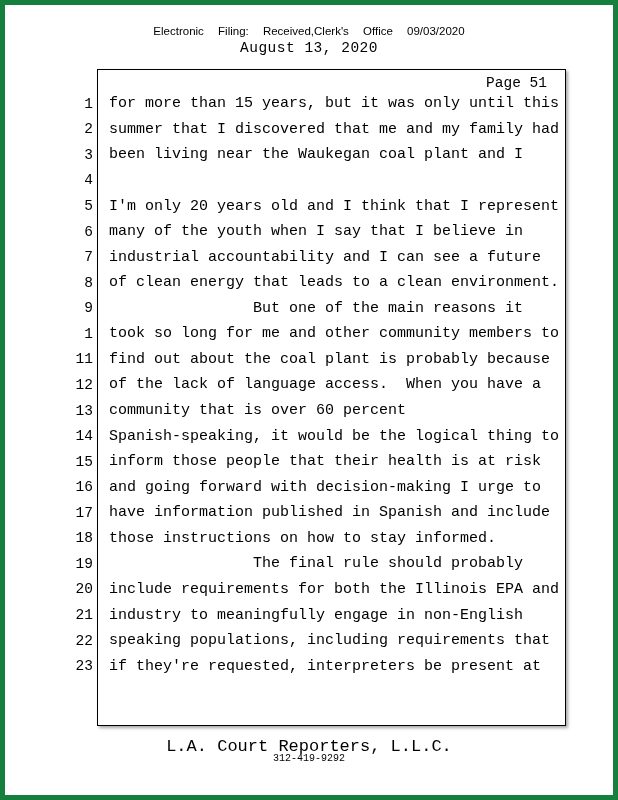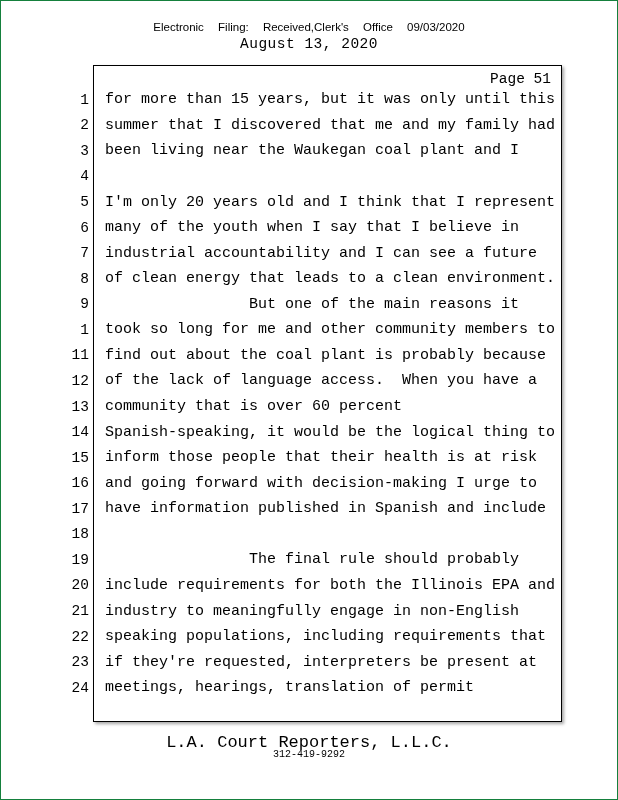--- a/index.html
+++ b/index.html
@@ -7,21 +7,21 @@
   body {
     position: relative;
     background: #ffffff;
     font-family: "Liberation Mono", monospace;
     color: #000000;
     overflow: hidden;
   }
   .page {
     position: absolute;
     inset: 0;
-    border: 1px solid #15803d;
+    border: 5px solid #15803d;
     background: #ffffff;
   }
   .header-filing {
     position: absolute;
     top: 20px;
     left: 0;
     width: 100%;
     text-align: center;
     font-family: "Liberation Sans", sans-serif;
     font-size: 11.5px;
@@ -173,20 +173,21 @@
       <div class="line">
         <span class="line-num">16</span>
         <span class="line-text">and going forward with decision-making I urge to</span>
       </div>
       <div class="line">
         <span class="line-num">17</span>
         <span class="line-text">have information published in Spanish and include</span>
       </div>
       <div class="line">
         <span class="line-num">18</span>
+        <span class="line-text">those instructions on how to stay informed.</span>
       </div>
       <div class="line">
         <span class="line-num">19</span>
         <span class="line-text">                The final rule should probably</span>
       </div>
       <div class="line">
         <span class="line-num">20</span>
         <span class="line-text">include requirements for both the Illinois EPA and</span>
       </div>
       <div class="line">
@@ -194,23 +195,19 @@
         <span class="line-text">industry to meaningfully engage in non-English</span>
       </div>
       <div class="line">
         <span class="line-num">22</span>
         <span class="line-text">speaking populations, including requirements that</span>
       </div>
       <div class="line">
         <span class="line-num">23</span>
         <span class="line-text">if they're requested, interpreters be present at</span>
       </div>
-      <div class="line">
-        <span class="line-num">24</span>
-        <span class="line-text">meetings, hearings, translation of permit</span>
-      </div>
     </div>
 
   <div class="footer-company">L.A. Court Reporters, L.L.C.</div>
 
   <div class="footer-phone">312-419-9292</div>
 
 </div>
 
 </body></html>

